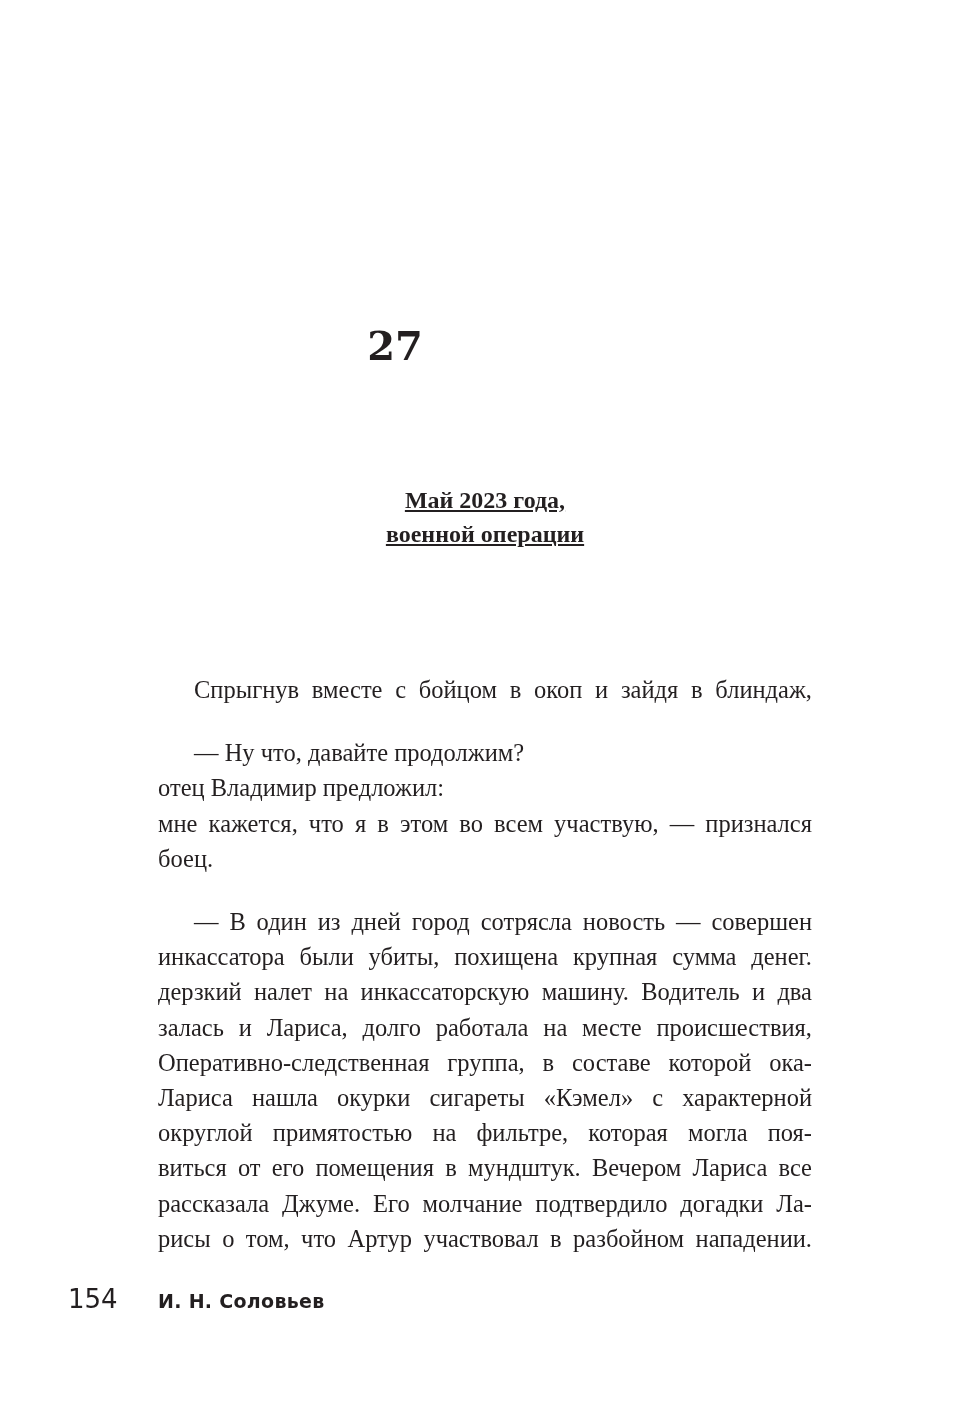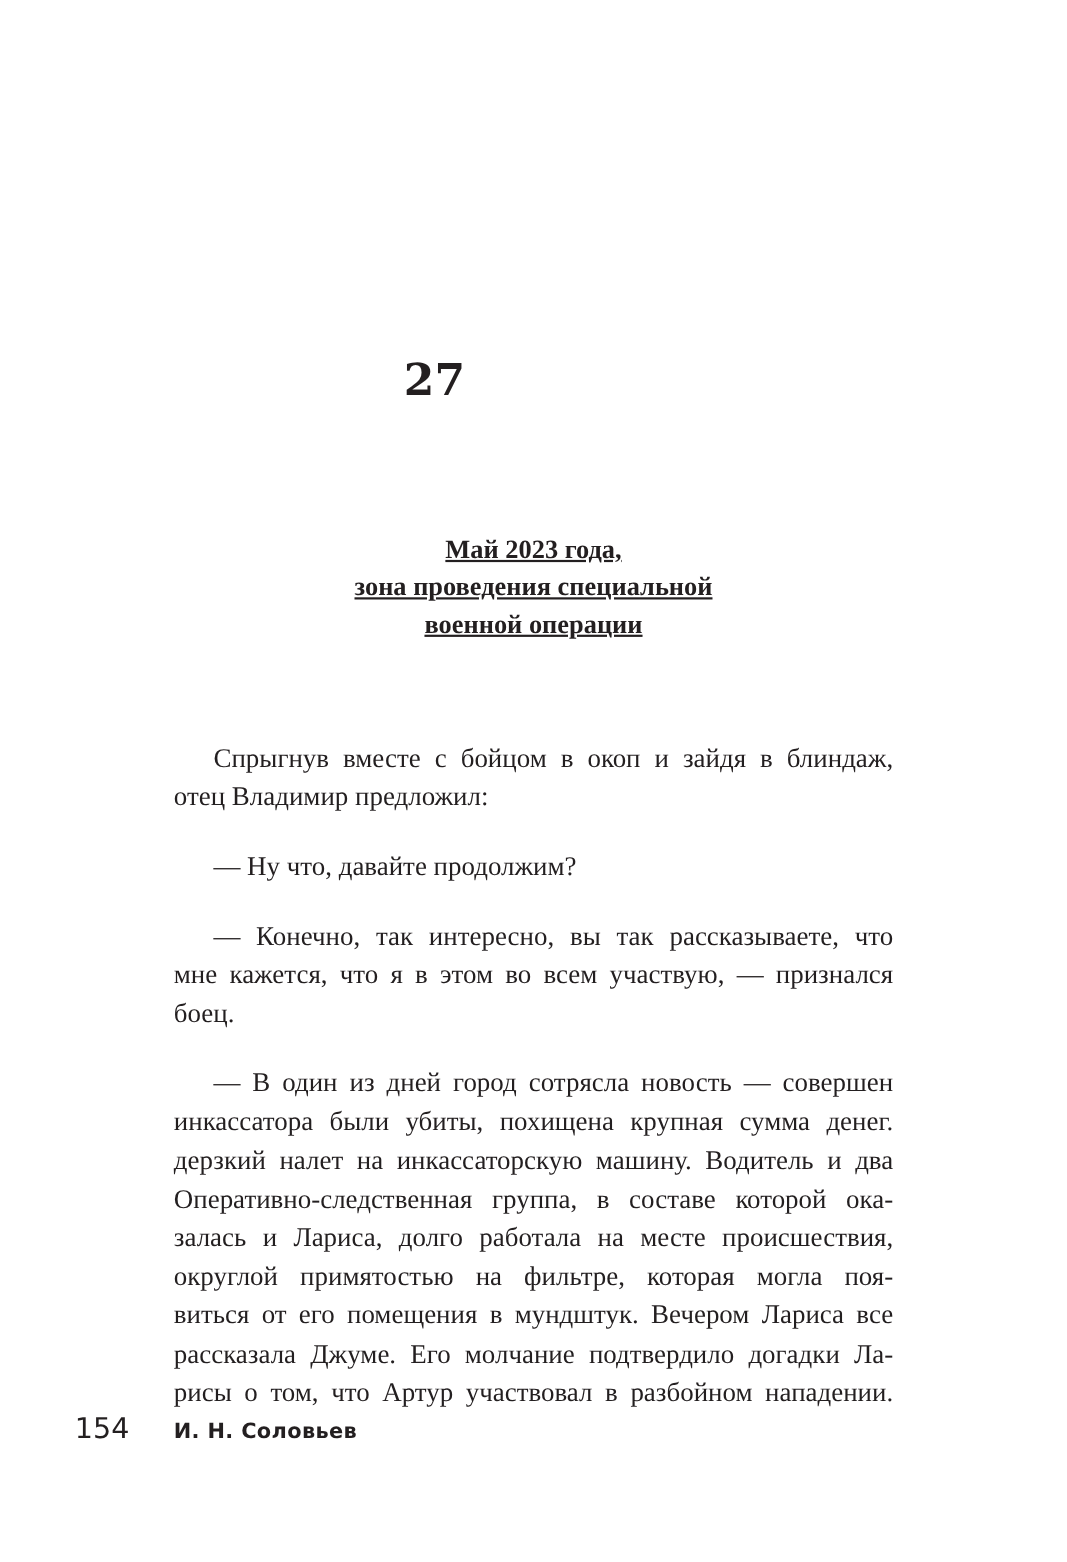--- a/index.html
+++ b/index.html
@@ -84,36 +84,35 @@
       font-weight: bold;
     }
   </style>
 </head>
 <body>
 
 <div class="chapter-number">27</div>
 
 <div class="chapter-subtitle">
   <span>Май 2023 года,</span>
-  <span>зона проведения специальной</span>
   <span>военной операции</span>
 </div>
 
 <div class="body-text">
   <span class="line indent">Спрыгнув вместе с бойцом в окоп и зайдя в блиндаж,</span>
+  <span class="line indent last">— Ну что, давайте продолжим?</span>
   <span class="line last">отец Владимир предложил:</span>
-  <span class="line indent last">— Ну что, давайте продолжим?</span>
-  <span class="line indent">— Конечно, так интересно, вы так рассказываете, что</span>
   <span class="line">мне кажется, что я в этом во всем участвую, — признался</span>
   <span class="line last">боец.</span>
   <span class="line indent">— В один из дней город сотрясла новость — совершен</span>
   <span class="line">инкассатора были убиты, похищена крупная сумма денег.</span>
   <span class="line">дерзкий налет на инкассаторскую машину. Водитель и два</span>
+  <span class="line">залась и Лариса, долго работала на месте происшествия,</span>
   <span class="line">Оперативно-следственная группа, в составе которой ока-</span>
-  <span class="line">залась и Лариса, долго работала на месте происшествия,</span>
+  <span class="line">Лариса нашла окурки сигареты «Кэмел» с характерной</span>
   <span class="line">округлой примятостью на фильтре, которая могла поя-</span>
   <span class="line">виться от его помещения в мундштук. Вечером Лариса все</span>
   <span class="line">рассказала Джуме. Его молчание подтвердило догадки Ла-</span>
   <span class="line">рисы о том, что Артур участвовал в разбойном нападении.</span>
 </div>
 
 <div class="footer">
   <span class="page-number">154</span>
   <span class="author">И. Н. Соловьев</span>
 </div>

